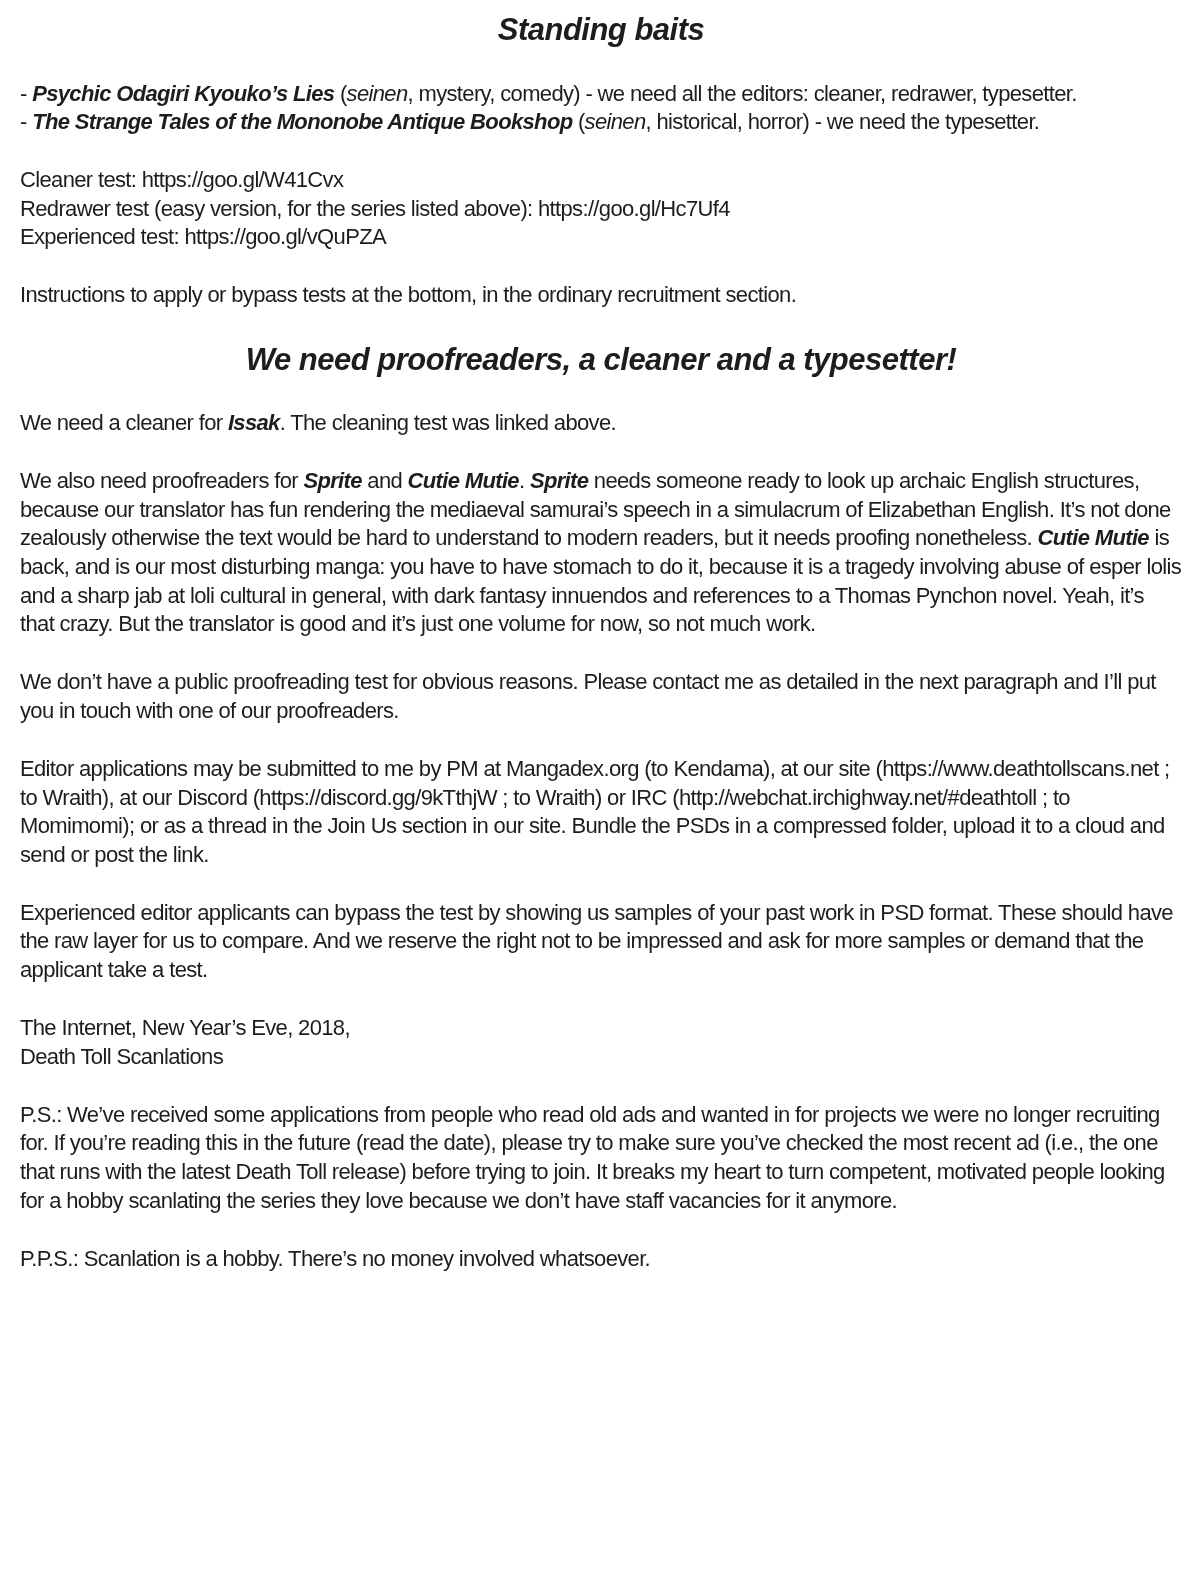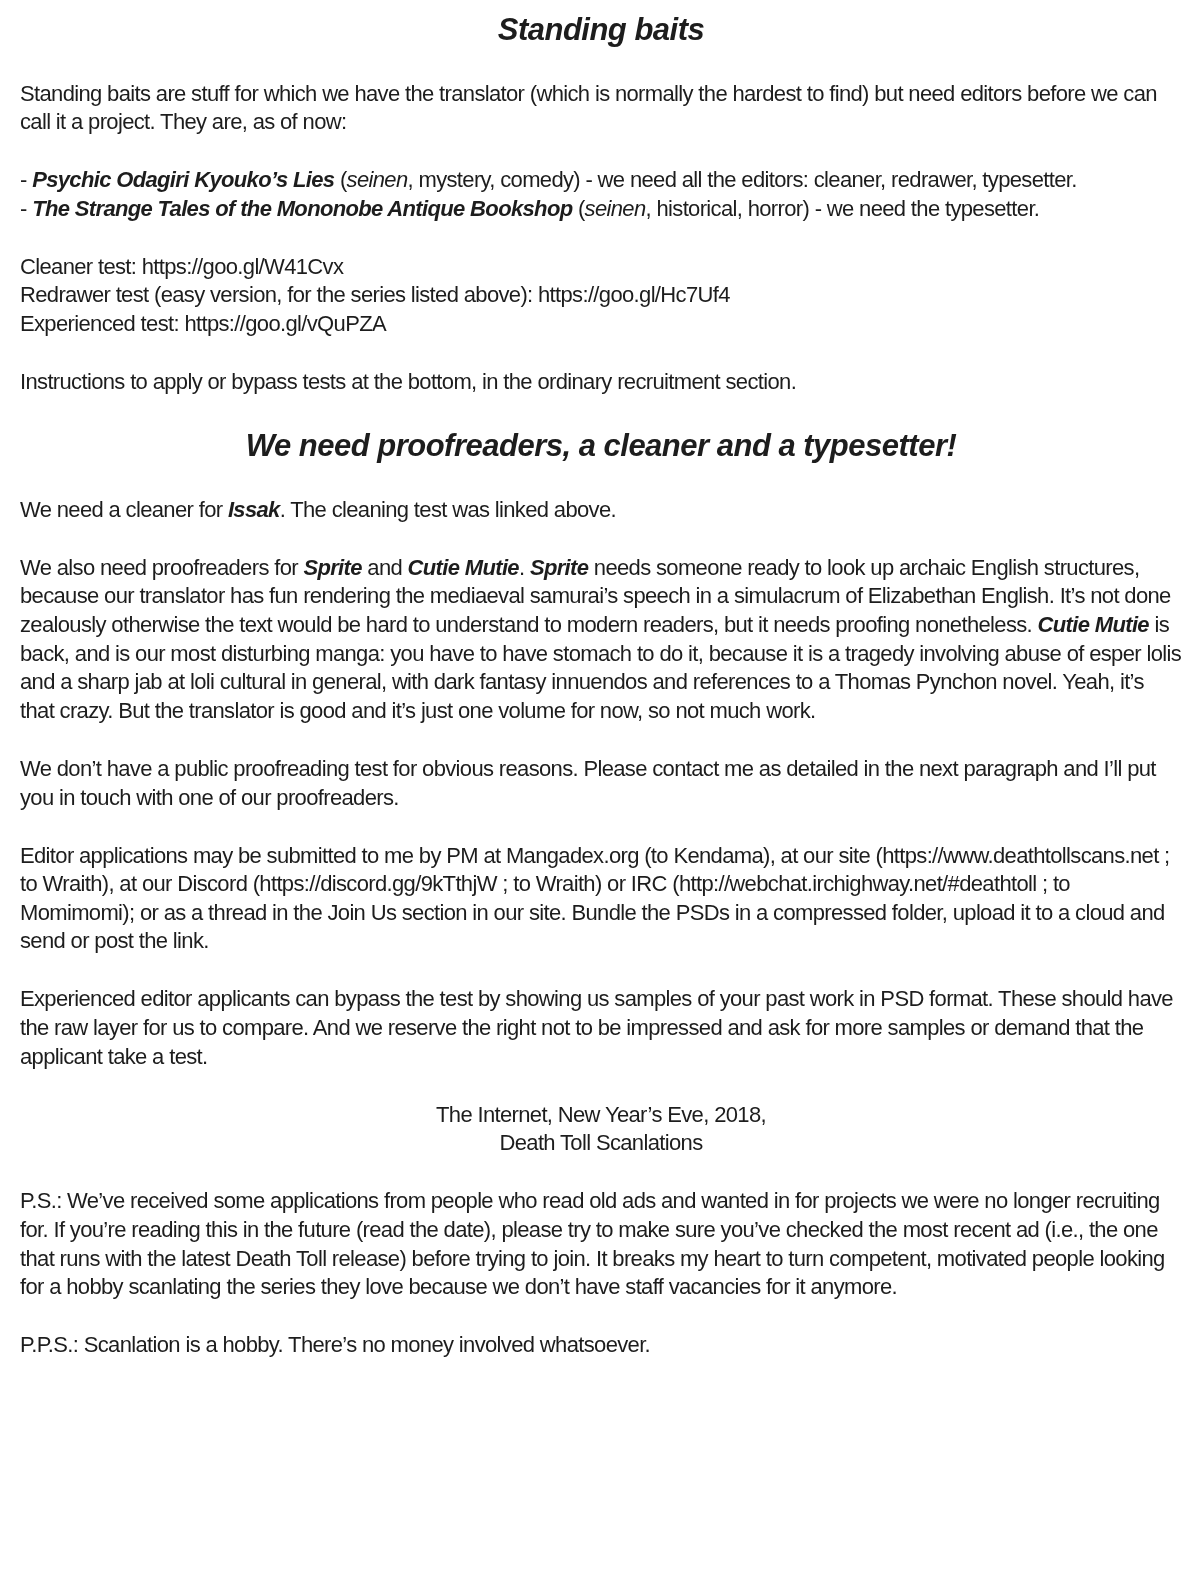--- a/index.html
+++ b/index.html
@@ -31,35 +31,34 @@
     line-height: 40px;
     font-weight: bold;
     font-style: italic;
     text-align: center;
     letter-spacing: -0.5px;
   }
   .doc h2 {
     margin-top: 29.5px;
   }
   .doc .right {
-    text-align: center;
+    text-align: left;
   }
   .doc span.b {
     font-weight: bold;
   }
   .doc span.i {
     font-style: italic;
   }
 </style>
 </head>
 <body style="background: rgb(255, 255, 255);">
 
 <main class="doc" style="color: rgb(29, 29, 29);">
     <h1><span class="b i">Standing baits</span></h1>
-    <p><span>Standing baits are stuff for which we have the translator (which is normally the hardest to find) but need editors before we can call it a project. They are, as of now:</span></p>
     <p><span>- </span><span class="b i">Psychic Odagiri Kyouko’s Lies</span><span> (</span><span class="i">seinen</span><span>, mystery, comedy) - we need all the editors: cleaner, redrawer, typesetter.</span></p>
     <p class="tight"><span>- </span><span class="b i">The Strange Tales of the Mononobe Antique Bookshop</span><span> (</span><span class="i">seinen</span><span>, historical, horror) - we need the typesetter.</span></p>
     <p><span>Cleaner test: </span><span>https://goo.gl/W41Cvx</span></p>
     <p class="tight"><span>Redrawer test (easy version, for the series listed above): </span><span>https://goo.gl/Hc7Uf4</span></p>
     <p class="tight"><span>Experienced test: </span><span>https://goo.gl/vQuPZA</span></p>
     <p><span>Instructions to apply or bypass tests at the bottom, in the ordinary recruitment section.</span></p>
     <h2><span class="b i">We need proofreaders, a cleaner and a typesetter!</span></h2>
     <p><span>We need a cleaner for </span><span class="b i">Issak</span><span>. The cleaning test was linked above.</span></p>
     <p><span>We also need proofreaders for </span><span class="b i">Sprite</span><span> and </span><span class="b i">Cutie Mutie</span><span>. </span><span class="b i">Sprite</span><span> needs someone ready to look up archaic English structures, because our translator has fun rendering the mediaeval samurai’s speech in a simulacrum of Elizabethan English. It’s not done zealously otherwise the text would be hard to understand to modern readers, but it needs proofing nonetheless. </span><span class="b i">Cutie Mutie</span><span> is back, and is our most disturbing manga: you have to have stomach to do it, because it is a tragedy involving abuse of esper lolis and a sharp jab at loli cultural in general, with dark fantasy innuendos and references to a Thomas Pynchon novel. Yeah, it’s that crazy. But the translator is good and it’s just one volume for now, so not much work.</span></p>
     <p><span>We don’t have a public proofreading test for obvious reasons. Please contact me as detailed in the next paragraph and I’ll put you in touch with one of our proofreaders.</span></p>

